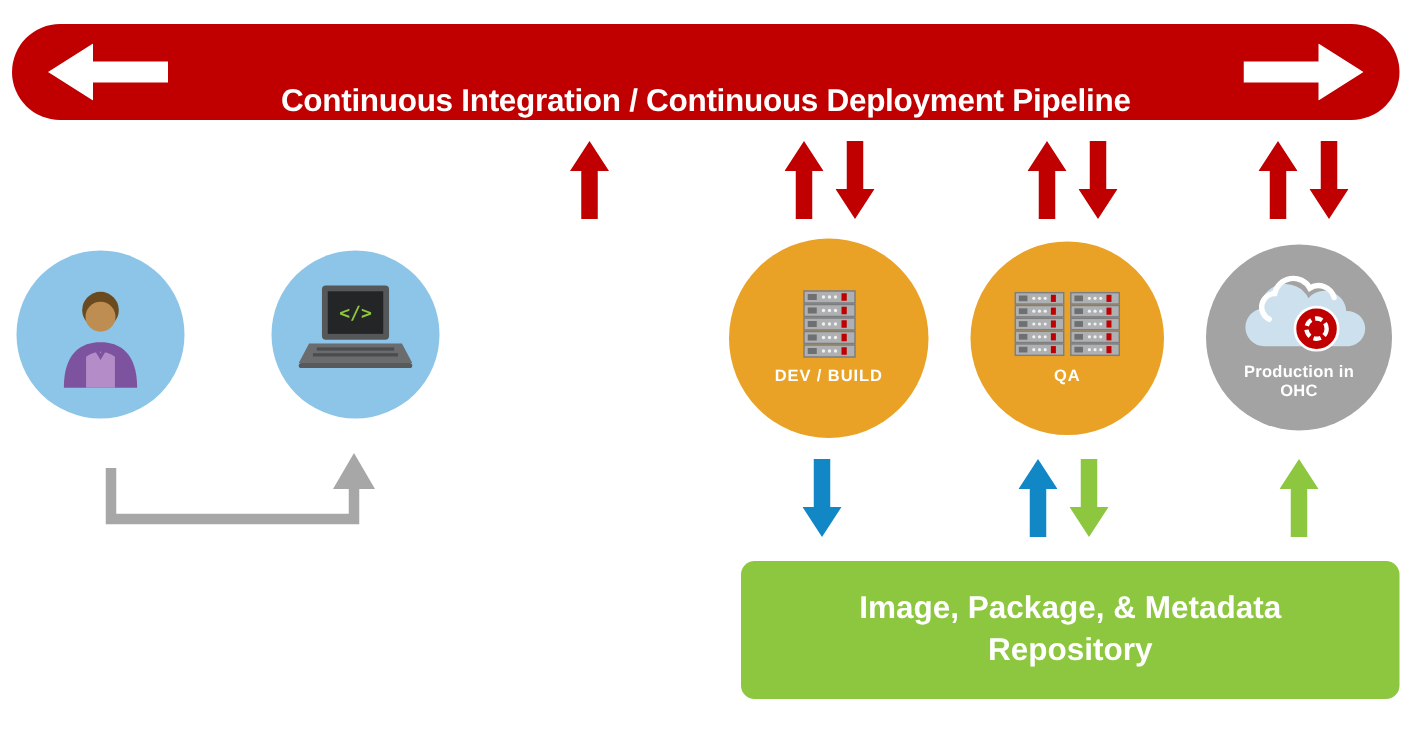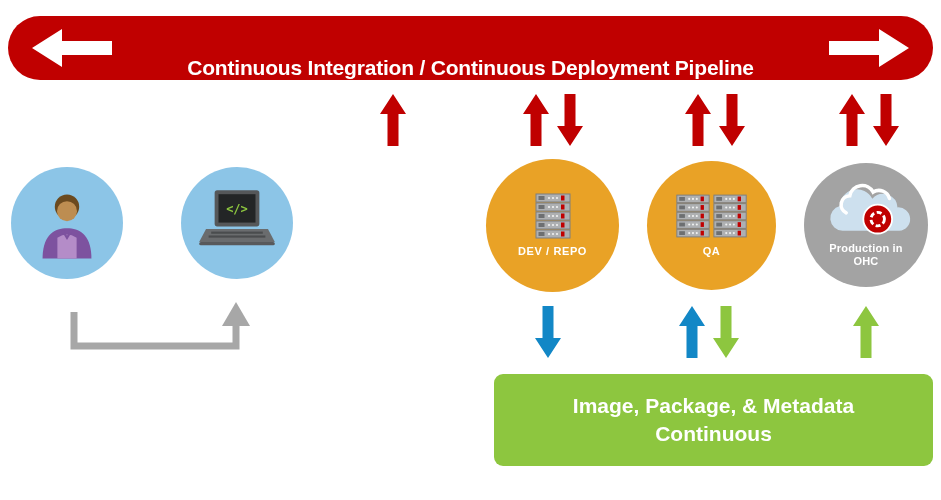--- a/index.html
+++ b/index.html
@@ -133,21 +133,21 @@
       <rect x="17" y="64.5" width="66" height="2.5" fill="#4a4c4e"></rect>
       <rect x="6" y="72" width="88" height="4" rx="2" fill="#58595b"></rect>
     </svg>
   </div>
 
 
   <div class="node server-node" style="left:486px; top:159px; width:133px; height:133px;">
     <svg width="40" height="46" viewBox="0 0 40 46">
       <use href="#srv-tower" xlink:href="#srv-tower" x="3" y="1"></use>
     </svg>
-    <div class="node-label">DEV / REPO</div>
+    <div class="node-label">DEV / BUILD</div>
   </div>
 
   <div class="node server-node" style="left:647px; top:161px; width:129px; height:129px;">
     <svg width="76" height="46" viewBox="0 0 80 46">
       <use href="#srv-tower" xlink:href="#srv-tower" x="3" y="1"></use>
       <use href="#srv-tower" xlink:href="#srv-tower" x="42" y="1"></use>
     </svg>
     <div class="node-label">QA</div>
   </div>
 
@@ -174,16 +174,16 @@
     </svg>
   <svg class="arr green down" style="left:713px; top:306px;" viewBox="0 0 26 52">
       <use href="#v-arrow" xlink:href="#v-arrow" fill="currentColor"></use>
     </svg>
   <svg class="arr green" style="left:853px; top:306px;" viewBox="0 0 26 52">
       <use href="#v-arrow" xlink:href="#v-arrow" fill="currentColor"></use>
     </svg>
 
   <div class="repo-box">
     <div class="repo-line">Image, Package, &amp; Metadata</div>
-    <div class="repo-line">Continuous</div>
+    <div class="repo-line">Repository</div>
   </div>
 
 </div>
 
 </body></html>

